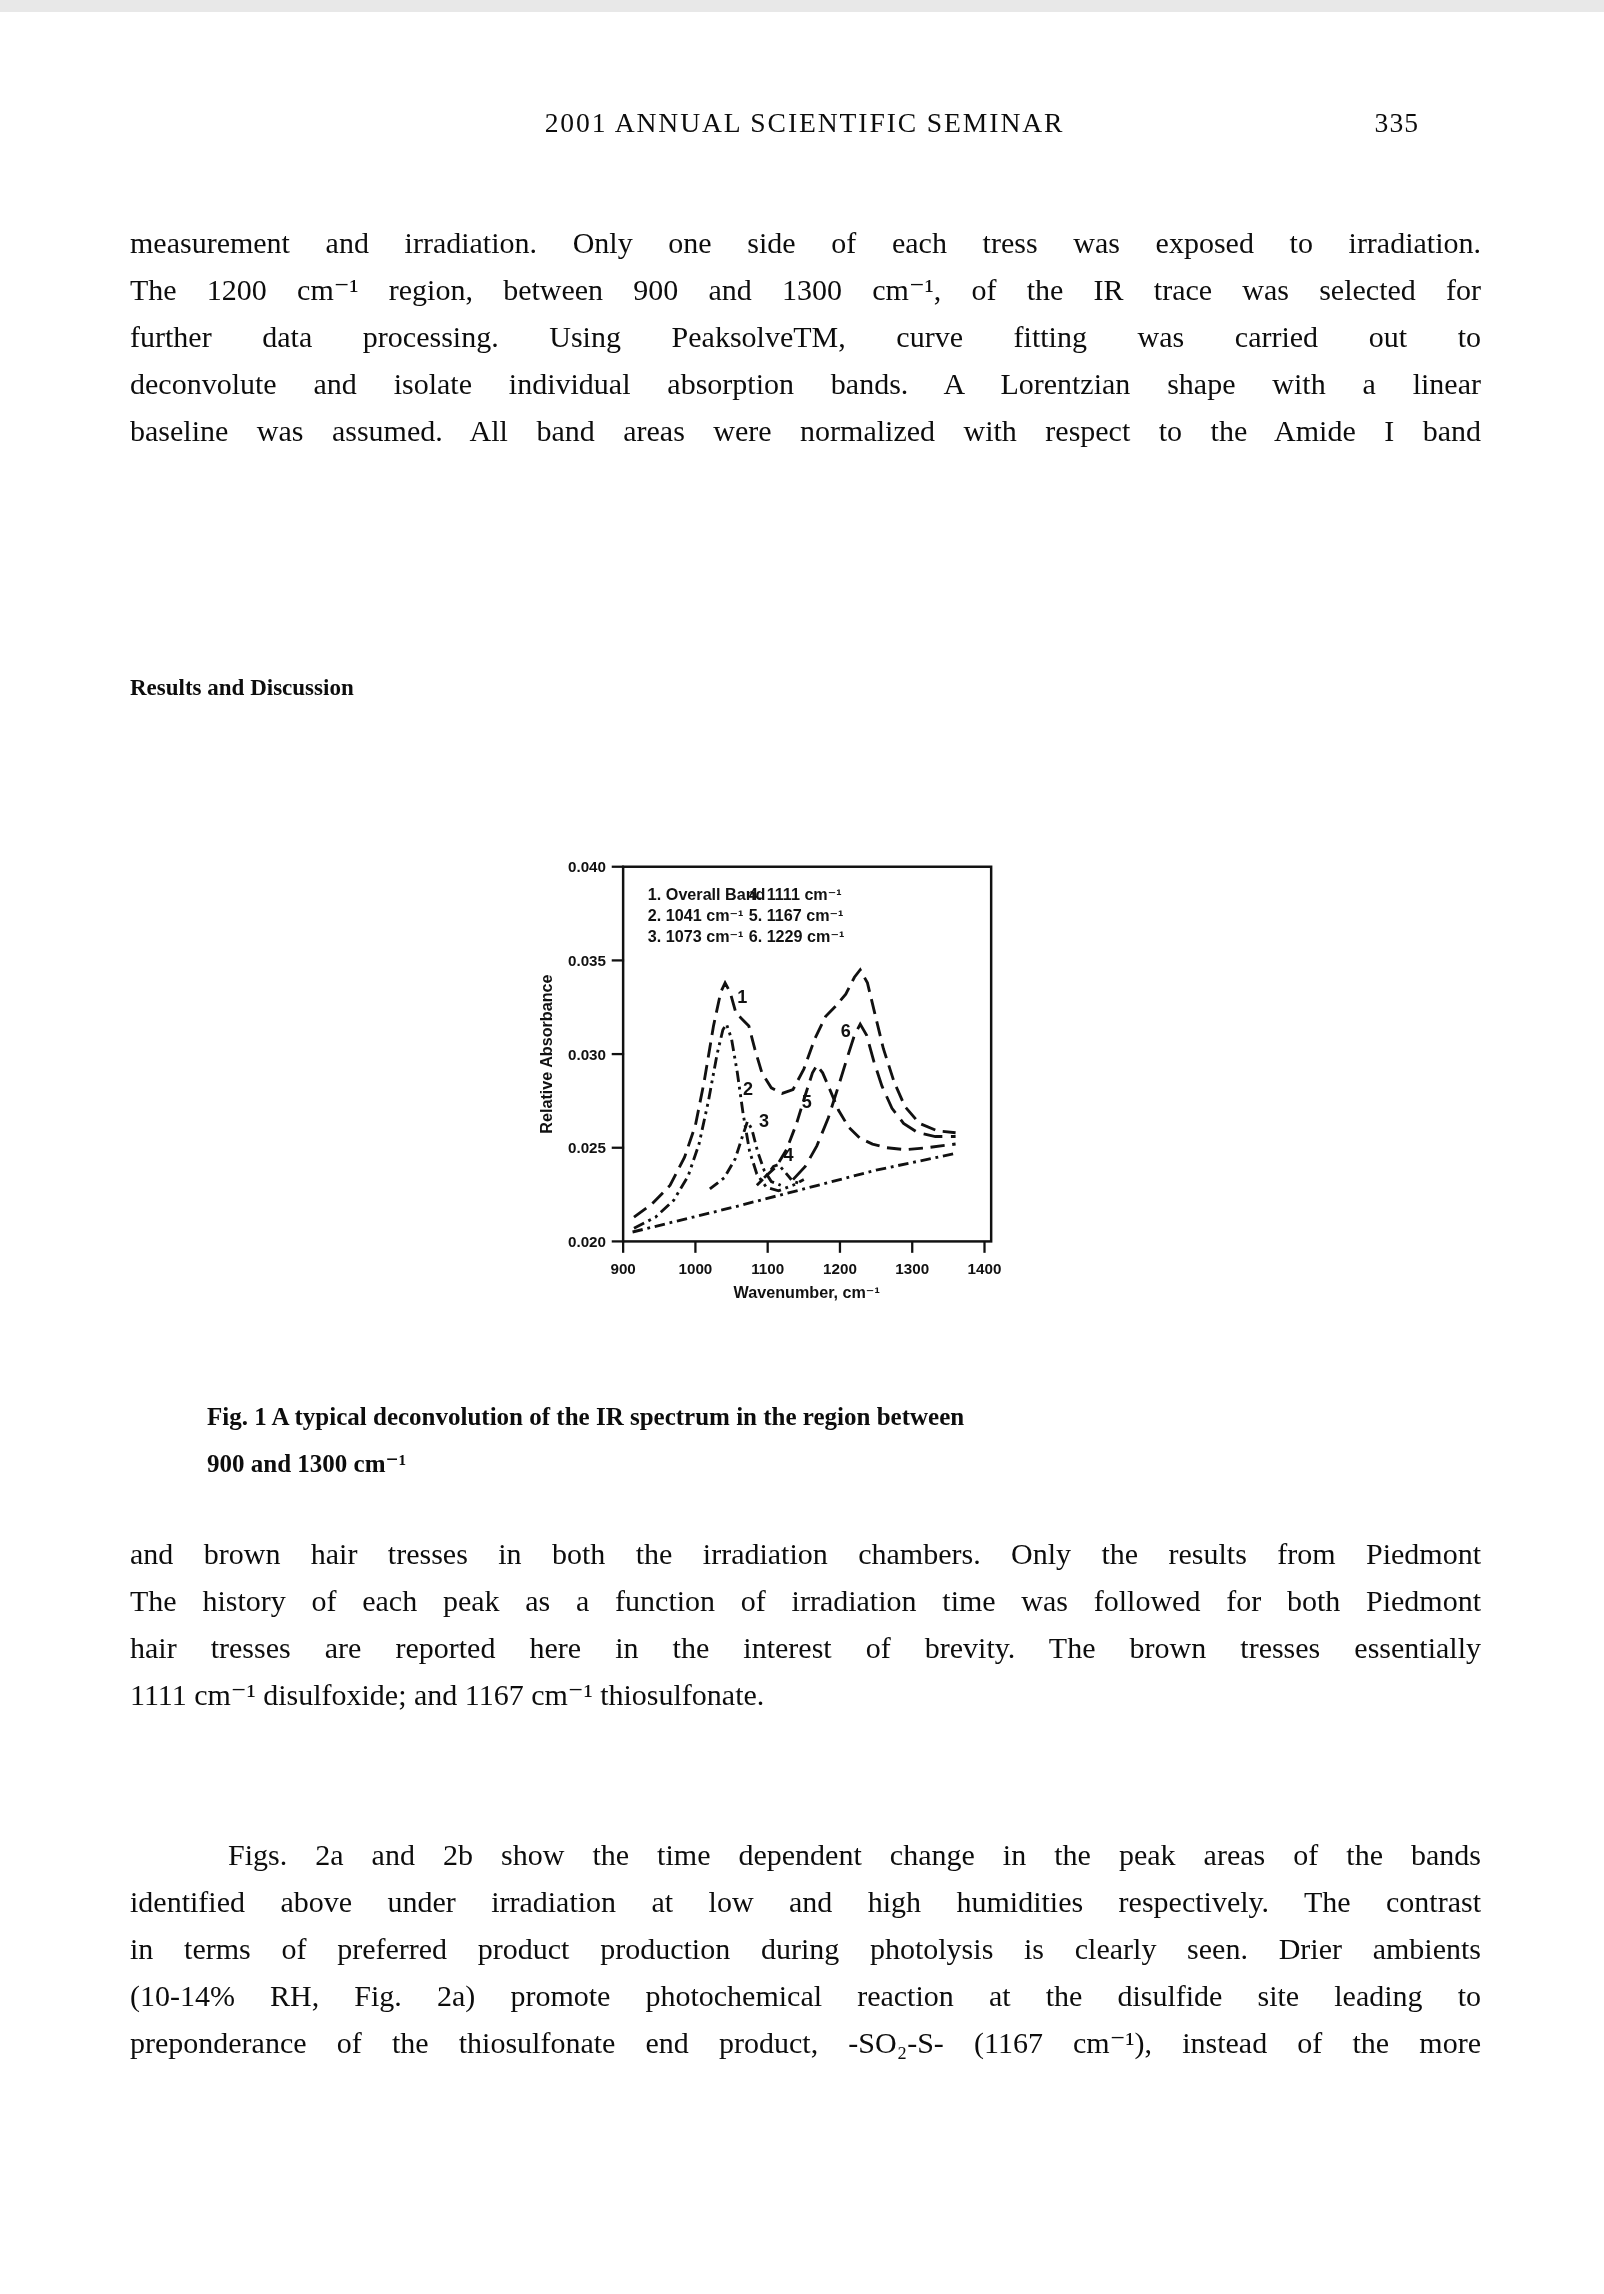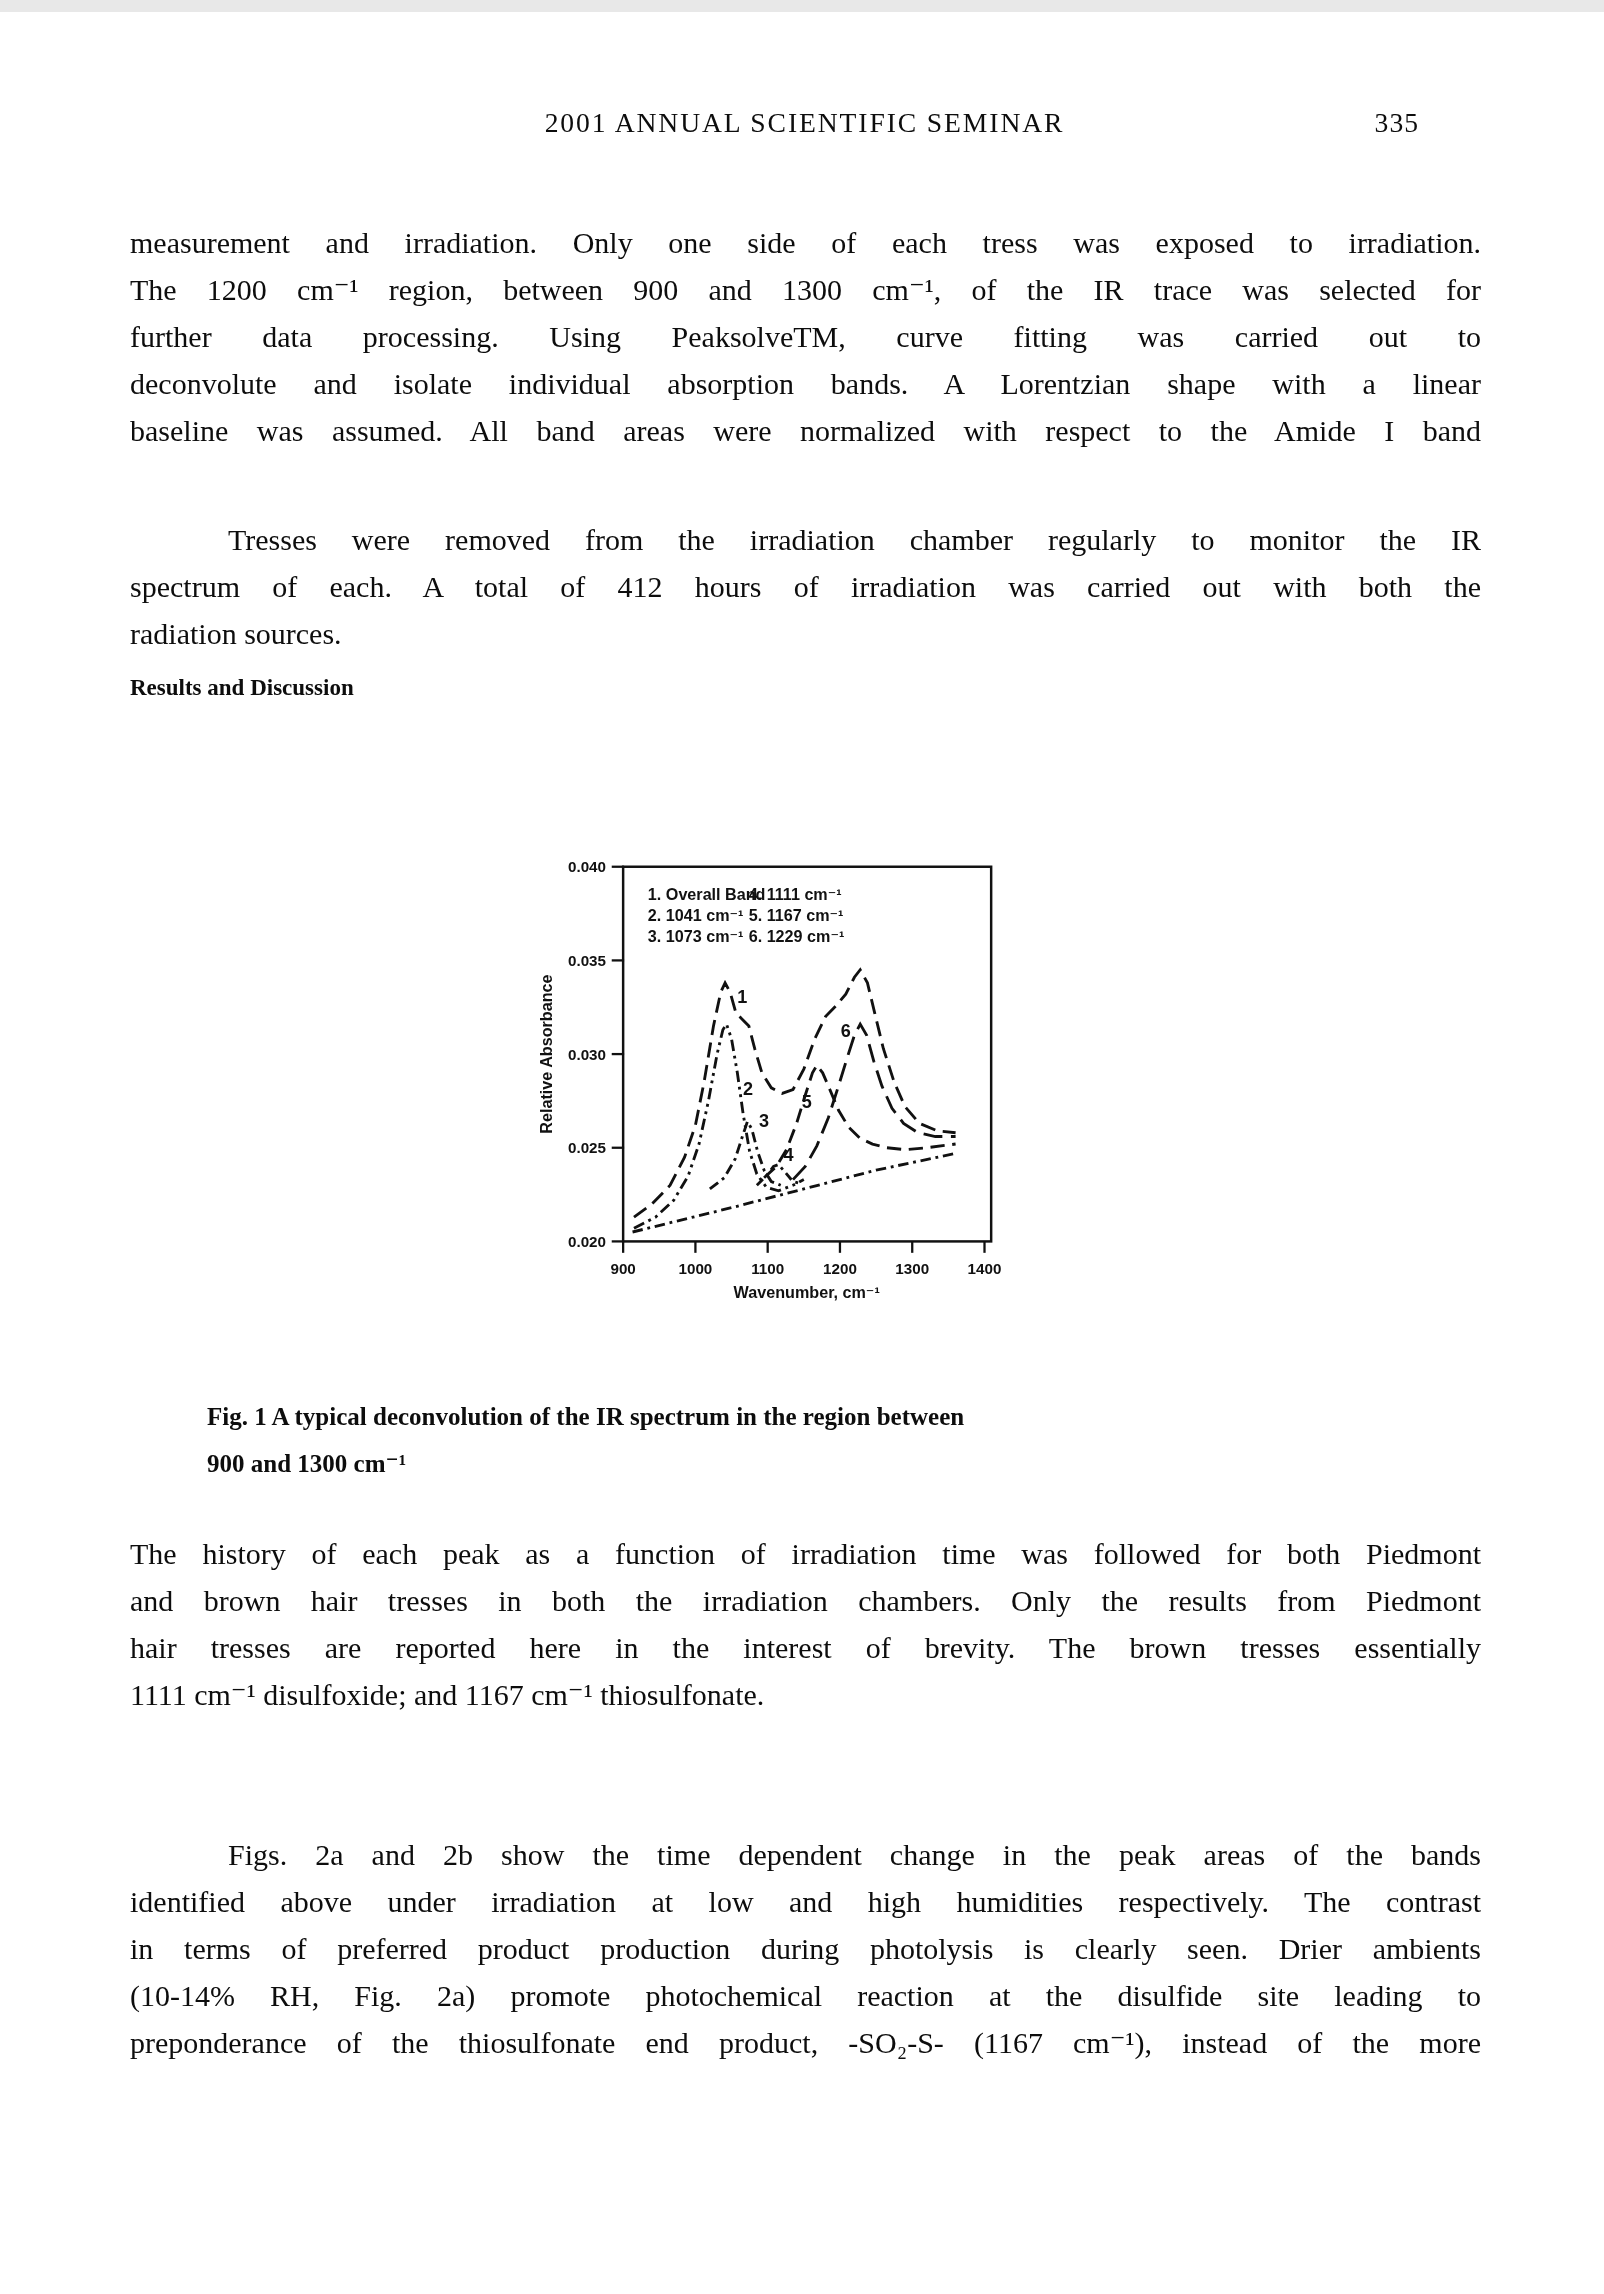--- a/index.html
+++ b/index.html
@@ -36,25 +36,20 @@
   </div>
 
   <div class="para" style="top:207px">
       <div class="line">measurement and irradiation. Only one side of each tress was exposed to irradiation.</div>
       <div class="line">The 1200 cm⁻¹ region, between 900 and 1300 cm⁻¹, of the IR trace was selected for</div>
       <div class="line">further data processing. Using PeaksolveTM, curve fitting was carried out to</div>
       <div class="line">deconvolute and isolate individual absorption bands. A Lorentzian shape with a linear</div>
       <div class="line">baseline was assumed. All band areas were normalized with respect to the Amide I band</div>
     </div>
 
-  <div class="para" style="top:504px">
-      <div class="line indent">Tresses were removed from the irradiation chamber regularly to monitor the IR</div>
-      <div class="line">spectrum of each. A total of 412 hours of irradiation was carried out with both the</div>
-      <div class="line last">radiation sources.</div>
-    </div>
 
   <div class="heading">Results and Discussion</div>
 
 
   <svg id="chart" width="647" height="504" viewBox="0 0 680 530">
       <rect x="225" y="46" width="387" height="394" fill="none" stroke="#111111" stroke-width="2.6"></rect>
       <line x1="213" y1="440" x2="226" y2="440" stroke="#111111" stroke-width="2.4"></line>
       <text x="207" y="446" text-anchor="end" class="tick">0.020</text>
       <line x1="213" y1="341.5" x2="226" y2="341.5" stroke="#111111" stroke-width="2.4"></line>
       <text x="207" y="347.5" text-anchor="end" class="tick">0.025</text>
@@ -98,22 +93,22 @@
       <text x="418" y="500" text-anchor="middle" class="axis">Wavenumber, cm⁻¹</text>
       <text transform="translate(150,243) rotate(-90)" text-anchor="middle" class="axis">Relative Absorbance</text>
     </svg>
 
   <div class="caption">
     <div class="cline">Fig. 1 A typical deconvolution of the IR spectrum in the region between</div>
     <div class="cline">900 and 1300 cm⁻¹</div>
   </div>
 
   <div class="para" style="top:1518px">
+      <div class="line">and brown hair tresses in both the irradiation chambers. Only the results from Piedmont</div>
       <div class="line">The history of each peak as a function of irradiation time was followed for both Piedmont</div>
-      <div class="line">and brown hair tresses in both the irradiation chambers. Only the results from Piedmont</div>
       <div class="line">hair tresses are reported here in the interest of brevity. The brown tresses essentially</div>
       <div class="line last">1111 cm⁻¹ disulfoxide; and 1167 cm⁻¹ thiosulfonate.</div>
     </div>
 
   <div class="para" style="top:1819px">
       <div class="line indent">Figs. 2a and 2b show the time dependent change in the peak areas of the bands</div>
       <div class="line">identified above under irradiation at low and high humidities respectively. The contrast</div>
       <div class="line">in terms of preferred product production during photolysis is clearly seen. Drier ambients</div>
       <div class="line">(10-14% RH, Fig. 2a) promote photochemical reaction at the disulfide site leading to</div>
       <div class="line">preponderance of the thiosulfonate end product, -SO₂-S- (1167 cm⁻¹), instead of the more</div>

